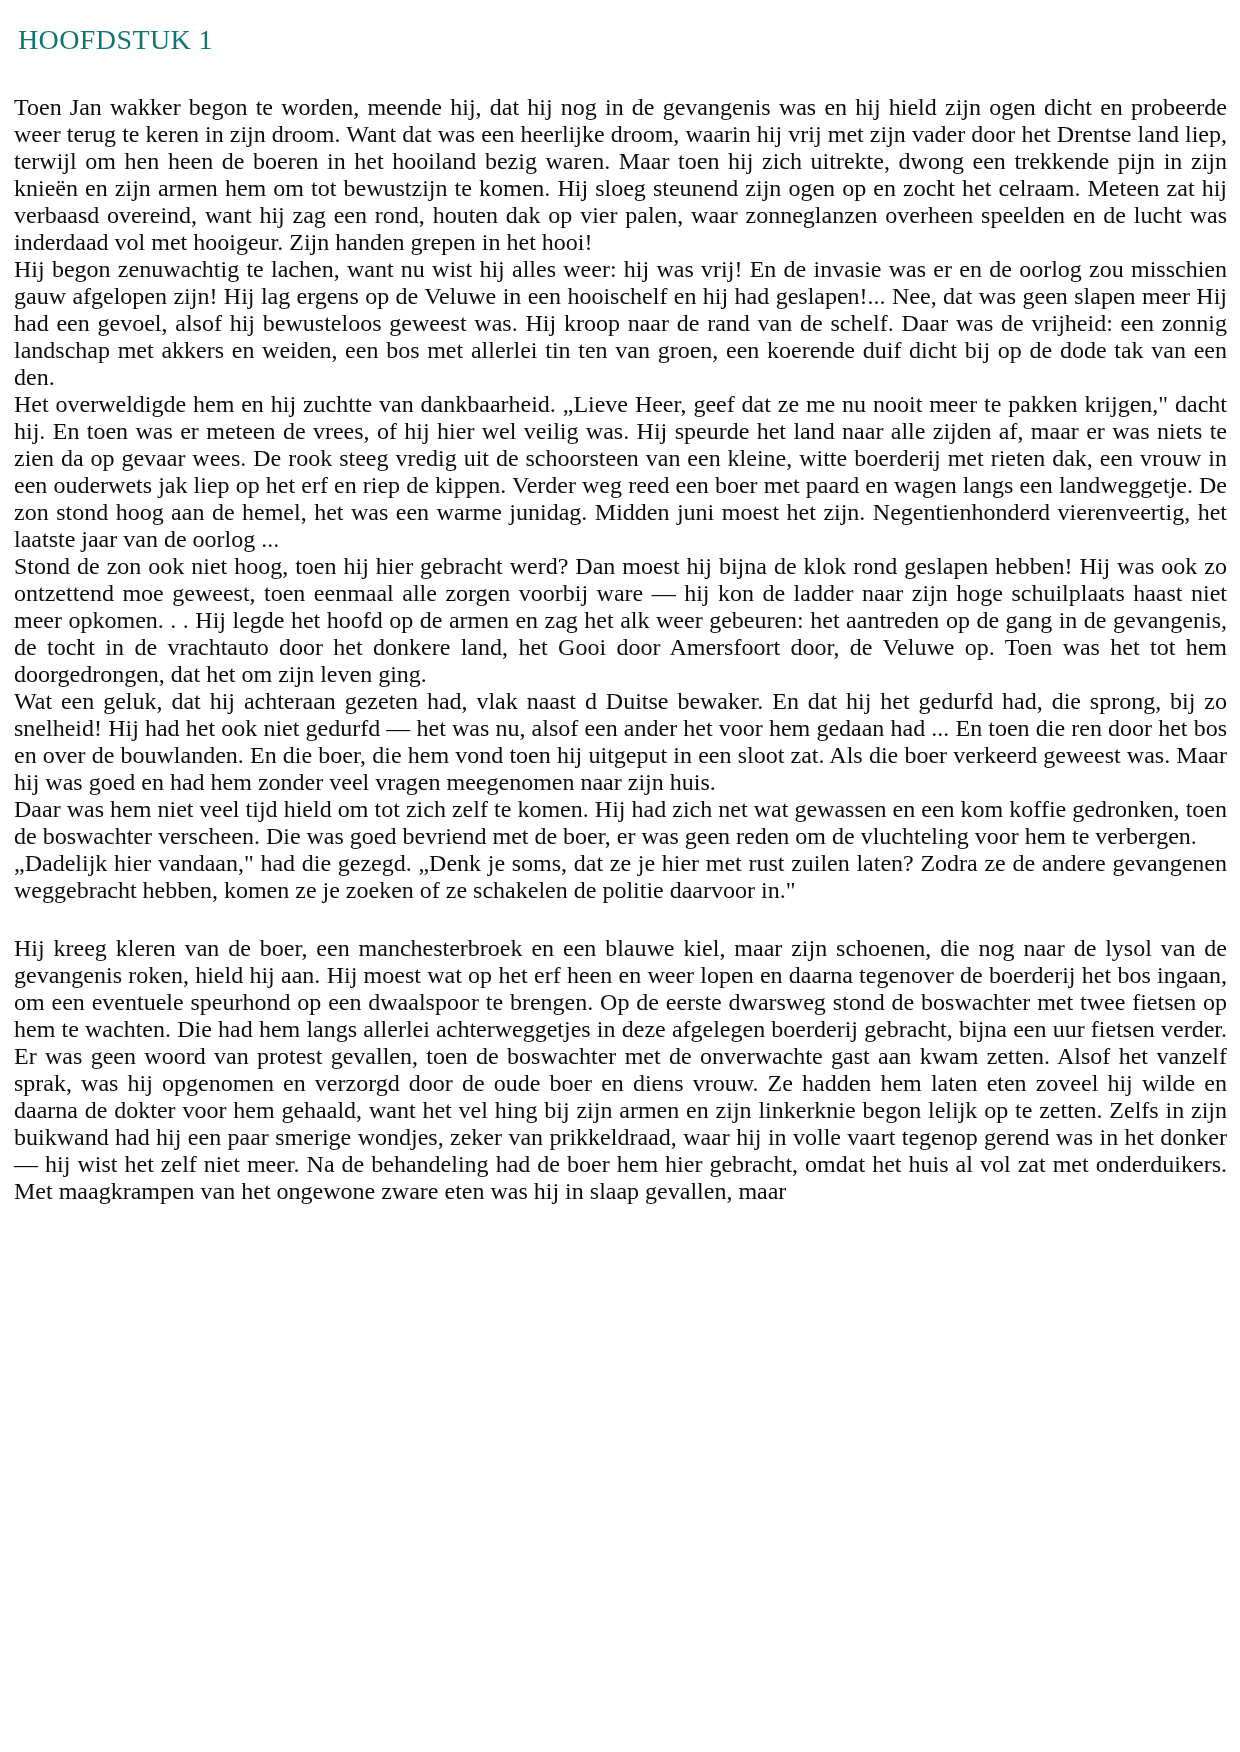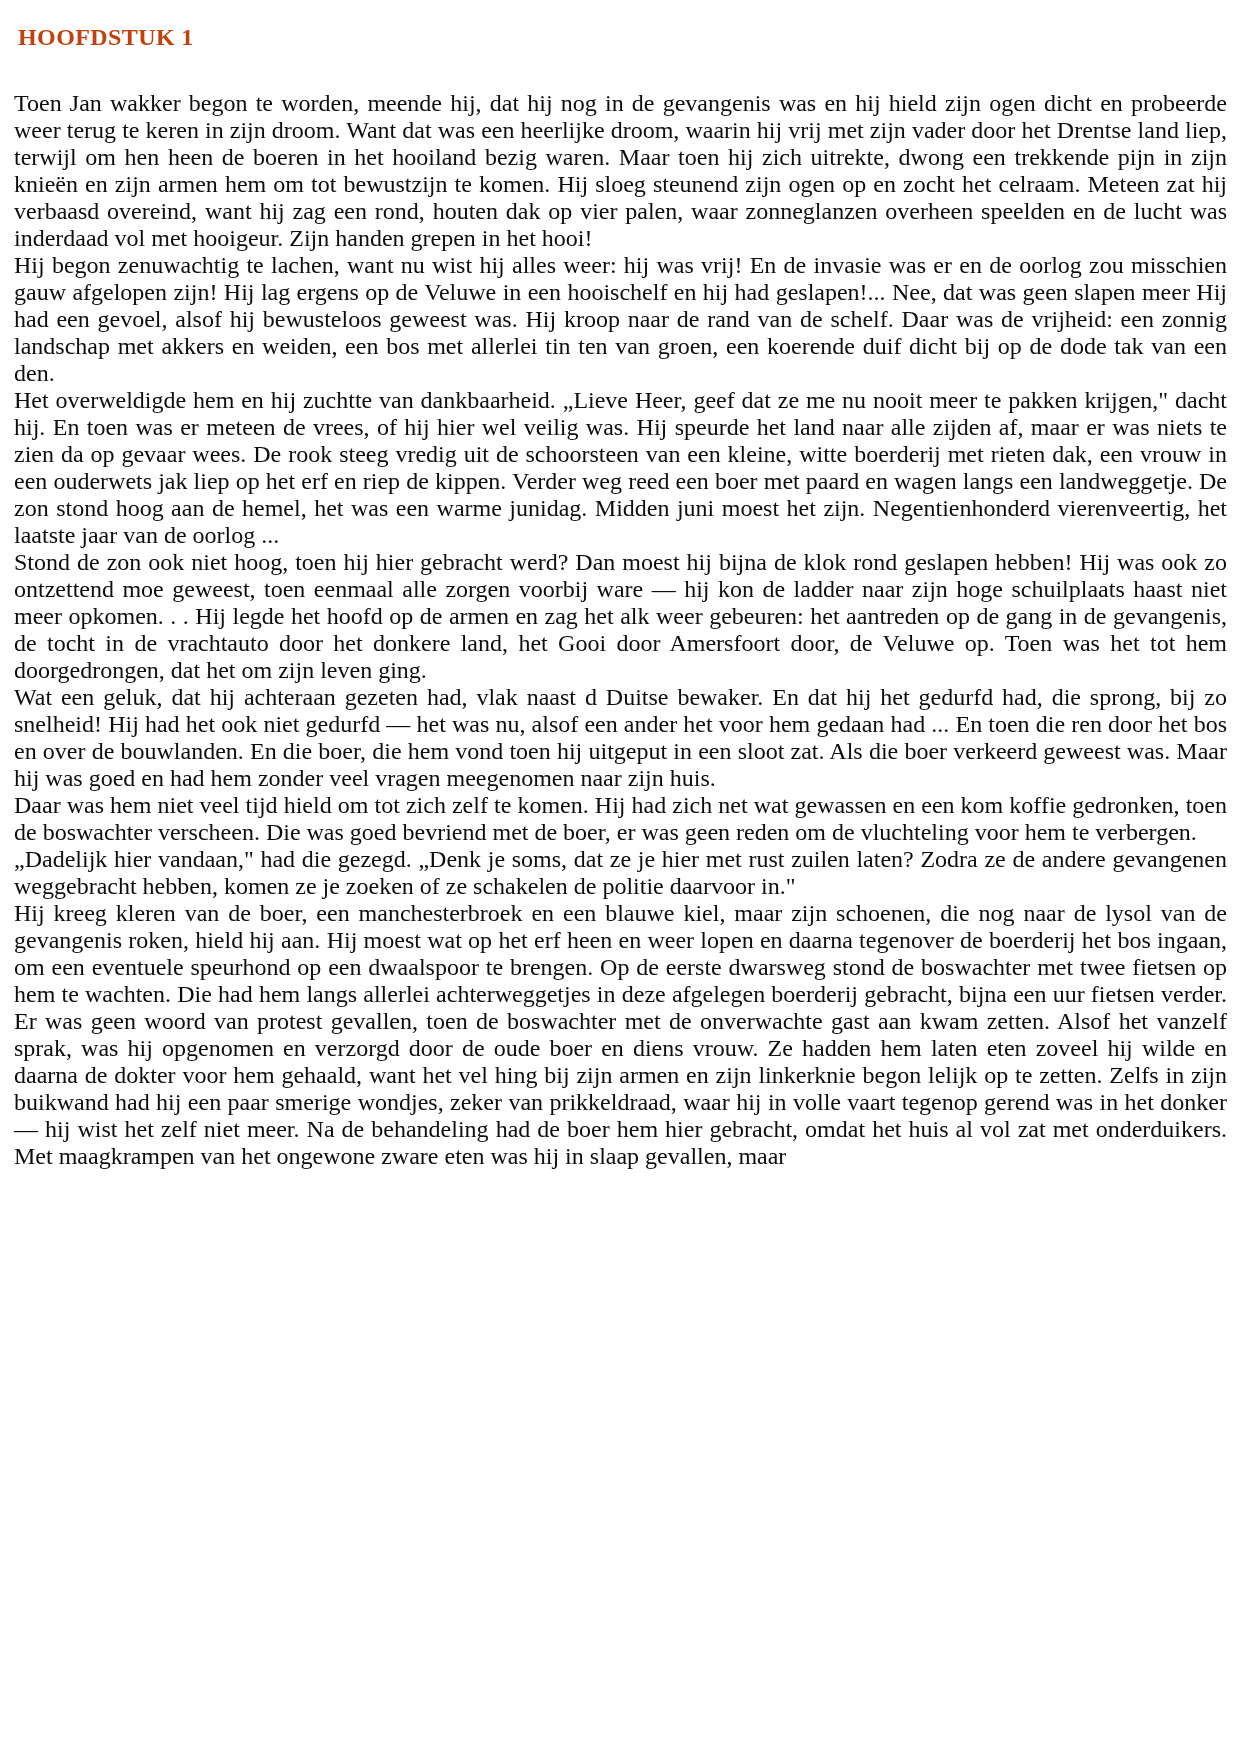--- a/index.html
+++ b/index.html
@@ -19,42 +19,43 @@
   .page {
     box-sizing: border-box;
     width: 1240px;
     height: 1752px;
     padding: 24px 13px 0 14px;
     background: #ffffff;
     overflow: hidden;
   }
   .chapter-heading {
     font-family: "Liberation Serif", "DejaVu Serif", serif;
-    font-weight: bold;
-    font-size: 24px;
+    font-weight: normal;
+    font-size: 28px;
     letter-spacing: 0.4px;
     line-height: 1.15;
     margin: 0 0 38px 4px;
-    color: #c2410c;
+    color: #0f766e;
   }
   .body-copy {
     font-size: 24px;
     line-height: 27px;
     text-align: justify;
     text-justify: inter-word;
     hyphens: none;
   }
   .body-copy p {
     margin: 0;
     padding: 0;
     text-align: justify;
   }
   
   .body-copy p:last-child {
     text-align: justify;
+    margin-top: 31px;
   }
 </style>
 </head>
 <body>
 
 <div class="page">
 
   <h1 class="chapter-heading">HOOFDSTUK 1</h1>
 
   <div class="body-copy">

